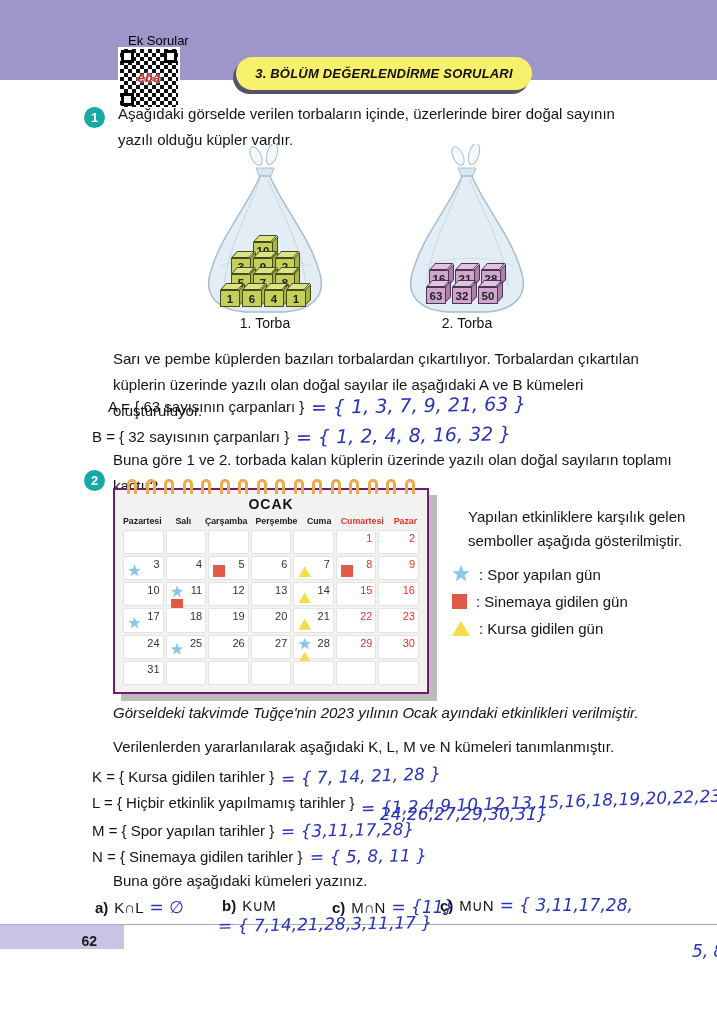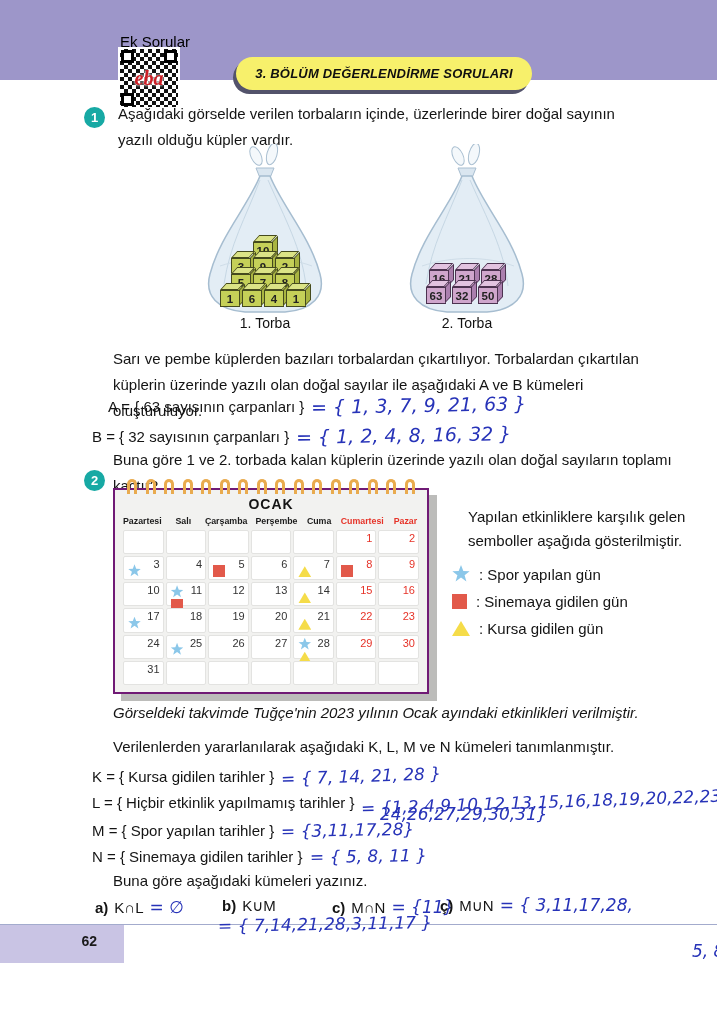--- a/index.html
+++ b/index.html
@@ -1,27 +1,27 @@
 <!DOCTYPE html>
 <html><head>
 <meta charset="utf-8">
 <style>
   html,body{margin:0;padding:0;background:#fff;}
   .page{position:relative;width:717px;height:1024px;background:#fff;overflow:hidden;
         font-family:"Liberation Sans",sans-serif;color:#141414;}
   .topband{position:absolute;left:0;top:0;width:717px;height:80px;background:#9d96c9;}
-  .eksorular{position:absolute;left:120px;top:33px;font-size:15px;color:#000;}
+  .eksorular{position:absolute;left:128px;top:33px;font-size:13px;color:#000;}
   .qr{position:absolute;left:120px;top:49px;width:58px;height:58px;background:
       conic-gradient(#111 25%, #fff 0 50%, #111 0 75%, #fff 0) 0 0/8px 8px;
       box-shadow:0 0 0 2px #fff;}
   .finder{position:absolute;width:13px;height:13px;border:3px solid #000;background:#fff;box-sizing:border-box;}
   .f1{left:1px;top:1px;} .f2{right:1px;top:1px;} .f3{left:1px;bottom:1px;}
   .qr-eba{position:absolute;inset:0;display:flex;align-items:center;justify-content:center;
-      color:#cc2027;font-family:Liberation Serif, serif;font-style:italic;font-weight:bold;
-      font-size:20px;text-shadow:0 0 3px #fff,0 0 3px #fff;}
+      color:#cc2027;font-family:Liberation Mono, monospace;font-style:italic;font-weight:bold;
+      font-size:13px;text-shadow:0 0 3px #fff,0 0 3px #fff;}
   .banner{position:absolute;left:236px;top:57px;width:296px;height:33px;background:#f7f06b;
       border-radius:17px;box-shadow:-3px 4px 0 #53536b;display:flex;align-items:center;justify-content:center;}
   .banner span{font-weight:bold;font-style:italic;font-size:13px;color:#101010;letter-spacing:.2px;}
   .qbadge{position:absolute;width:21px;height:21px;border-radius:50%;background:#17a9a4;color:#fff;
       font-weight:bold;font-size:13px;display:flex;align-items:center;justify-content:center;}
   .text{position:absolute;font-size:15px;line-height:26px;color:#141414;}
   .setline{position:absolute;font-size:15px;color:#141414;white-space:nowrap;display:flex;align-items:baseline;gap:7px;}
   .hw{font-family:"DejaVu Sans",sans-serif;font-style:italic;color:#2733b8;white-space:nowrap;}
   .hw.big{font-size:19px;} .hw.mid{font-size:17px;}
   
@@ -69,21 +69,21 @@
   .sym.big.star{width:18px;height:18px;} .sym.big.triangle{width:18px;height:15px;} .sym.big.square{width:15px;height:15px;}
   
   .legend-intro{position:absolute;left:468px;top:505px;width:225px;font-size:15px;line-height:24px;}
   .legend-items{position:absolute;left:452px;top:565px;display:flex;flex-direction:column;gap:10px;}
   .legend-item{display:flex;align-items:center;gap:9px;font-size:15px;}
   
   .part{position:absolute;font-size:15px;white-space:nowrap;display:flex;align-items:baseline;gap:6px;}
   .part b{font-weight:bold;}
   
   .divider{position:absolute;left:0;top:924px;width:717px;height:1px;background:#a3abcd;}
-  .pagebox{position:absolute;left:0;top:925px;width:124px;height:38px;background:#c9c4e4;}
+  .pagebox{position:absolute;left:0;top:925px;width:124px;height:24px;background:#c9c4e4;}
   .pagenum{position:absolute;right:27px;top:8px;font-weight:bold;font-size:14px;color:#1a1a1a;}
 </style>
 </head>
 <body>
 
 <div class="page">
 
   <div class="topband"></div>
   <div class="eksorular">Ek Sorular</div>
   <div class="qr">

